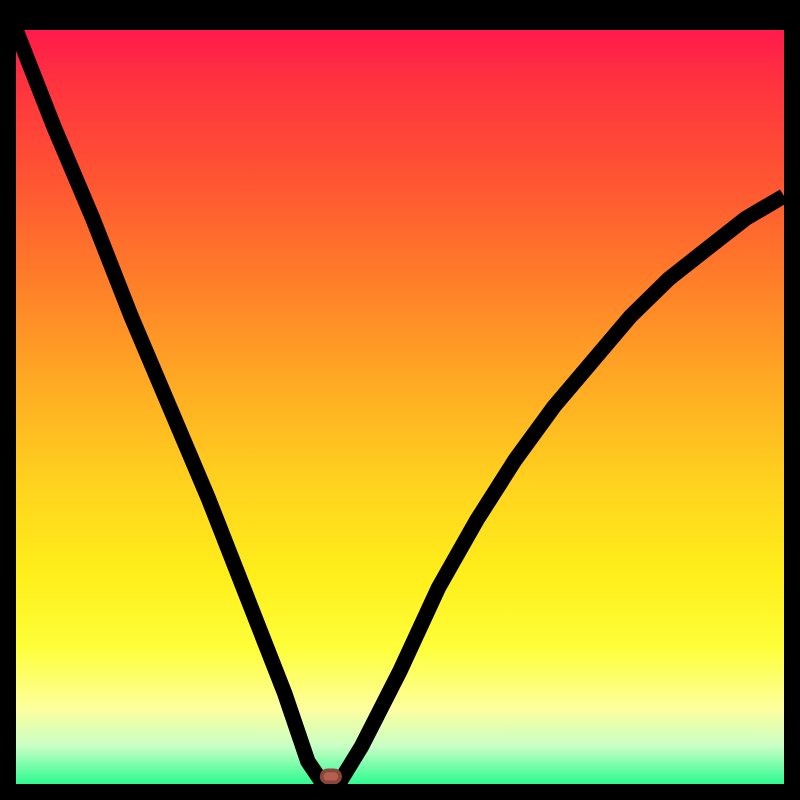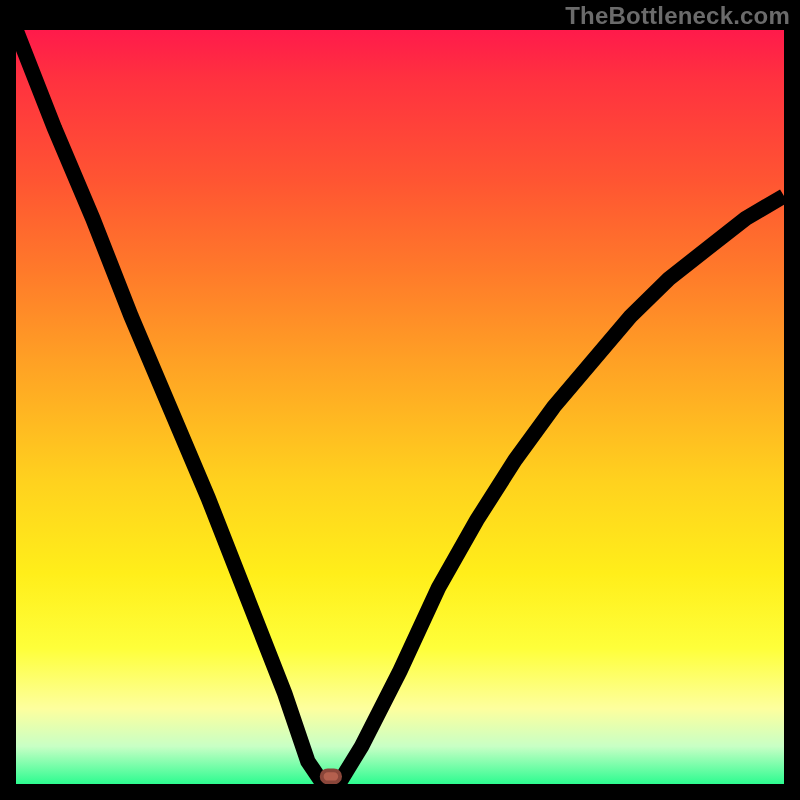--- a/index.html
+++ b/index.html
@@ -49,20 +49,19 @@
   .marker {
     fill: #b4604e;
     stroke: #8a463a;
     stroke-width: 0.5;
   }
 </style>
 </head>
 <body>
 
 <div class="frame">
-  <div class="watermark">TheBottleneck.com</div>
   <div class="plot">
     <svg viewBox="0 0 100 100" preserveAspectRatio="none">
       <path class="curve" d="M0.00 0.00 L5.00 13.00 L10.00 25.00 L15.00 38.00 L20.00 50.00 L25.00 62.00 L30.00 75.00 L35.00 88.00 L38.00 97.00 L40.00 100.00 L42.00 100.00 L45.00 95.00 L50.00 85.00 L55.00 74.00 L60.00 65.00 L65.00 57.00 L70.00 50.00 L75.00 44.00 L80.00 38.00 L85.00 33.00 L90.00 29.00 L95.00 25.00 L100.00 22.00"></path>
       <rect class="marker" width="2.4" height="1.6" rx="0.8" ry="0.8" y="98.2" x="39.80"></rect>
     </svg>
   </div>
 </div>
 
 </body></html>

